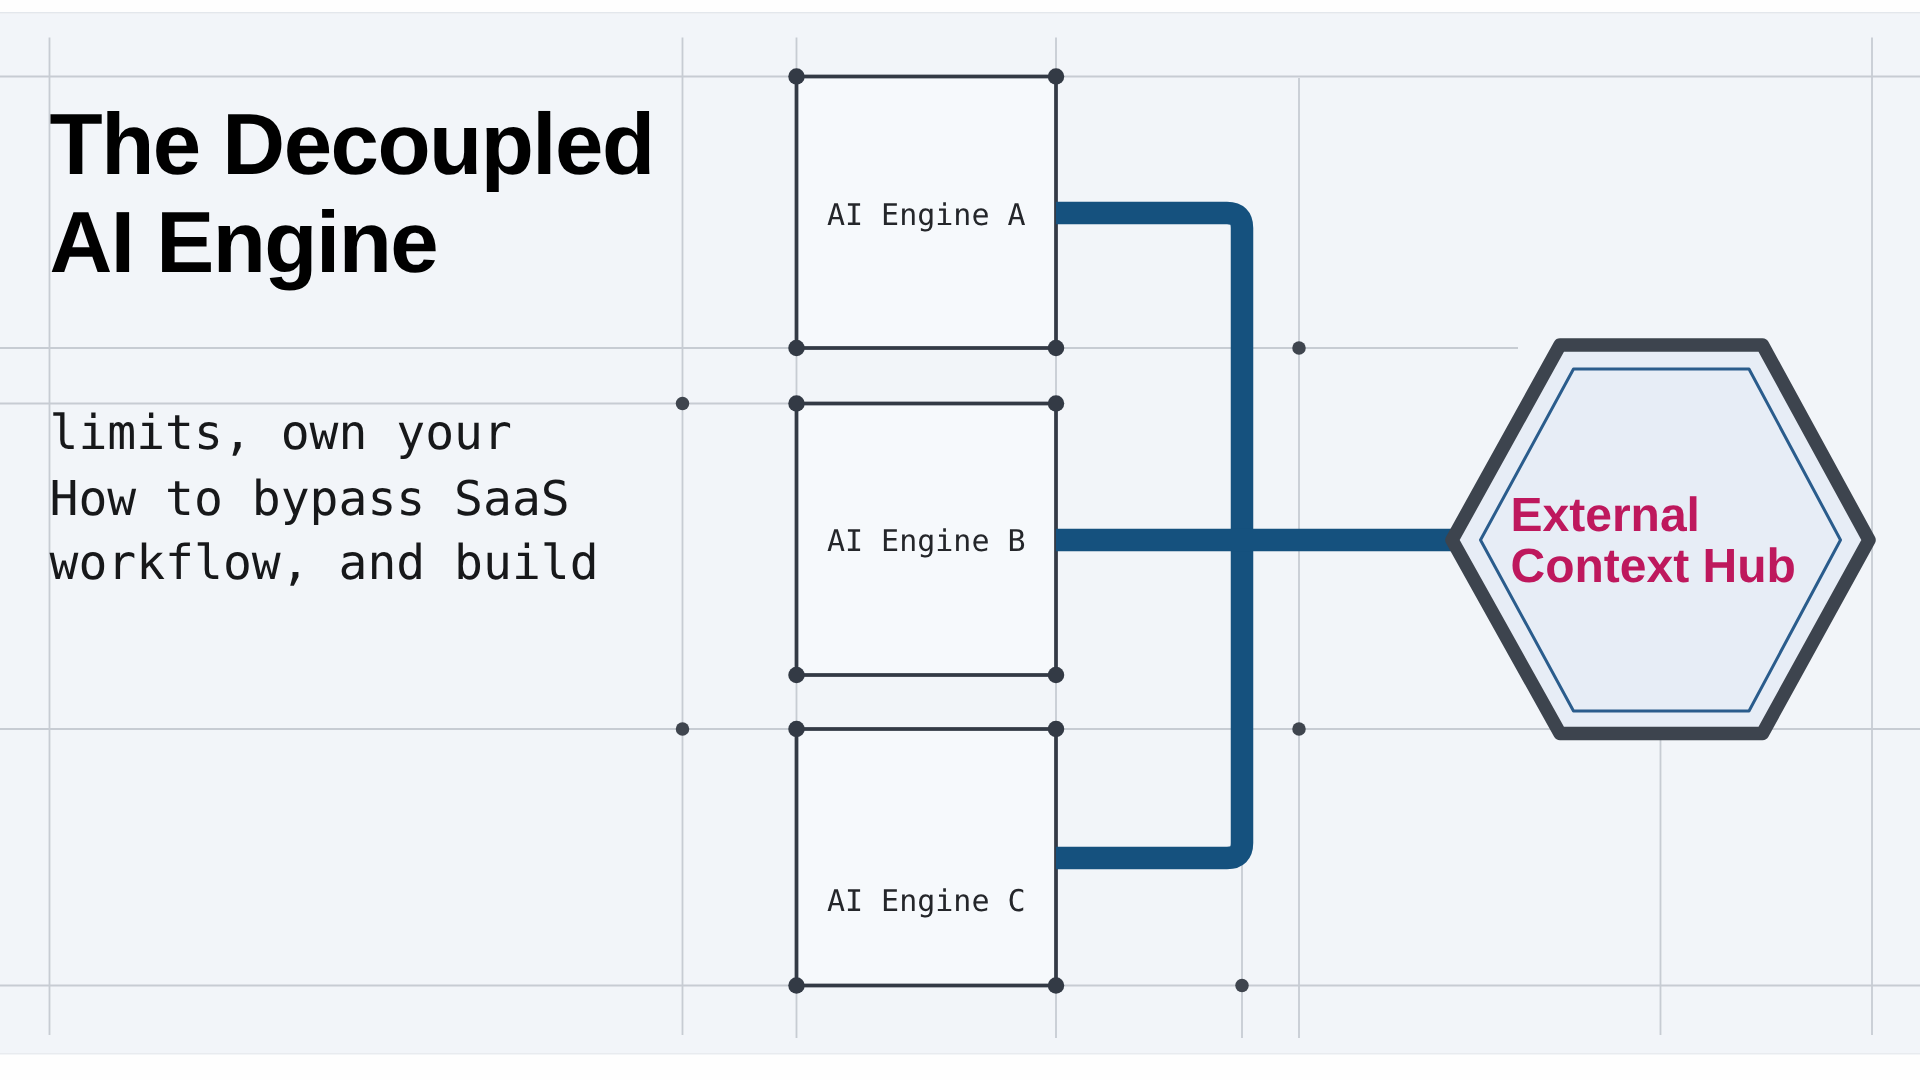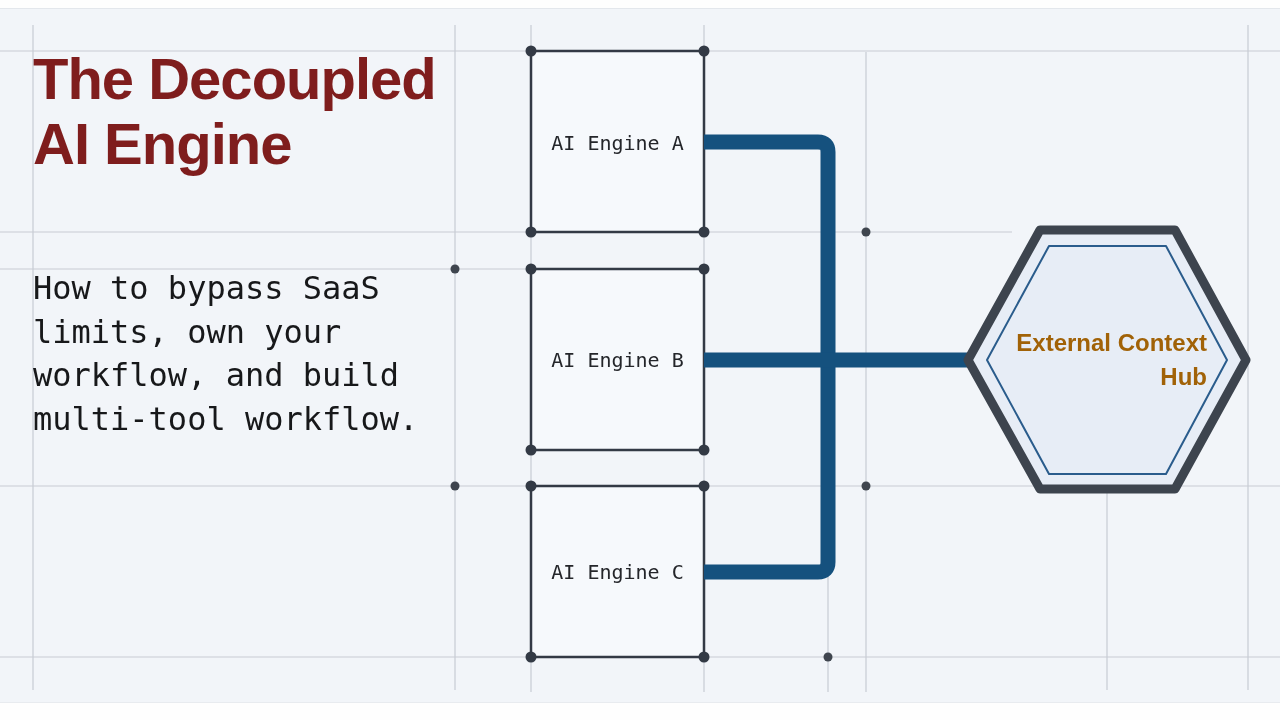--- a/index.html
+++ b/index.html
@@ -28,27 +28,27 @@
     position: absolute;
     left: 0;
     top: 0;
     width: 1280px;
     height: 720px;
     z-index: 1;
   }
   .page-title {
     position: absolute;
     left: 33px;
-    top: 46px;
+    top: 64px;
     margin: 0;
     font-size: 58px;
     line-height: 65px;
     font-weight: bold;
     letter-spacing: -1px;
-    color: #7f1d1d;
+    color: #000000;
     z-index: 3;
   }
   .page-title span { display: block; }
   .subtitle {
     position: absolute;
     left: 33px;
     top: 267px;
     font-family: "DejaVu Sans Mono", monospace;
     font-size: 32px;
     line-height: 43.5px;
@@ -62,31 +62,31 @@
     width: 173px;
     text-align: center;
     font-family: "DejaVu Sans Mono", monospace;
     font-size: 20px;
     line-height: 24px;
     color: #24262a;
     z-index: 3;
   }
   .engine-label.a { top: 131px; }
   .engine-label.b { top: 348px; }
-  .engine-label.c { top: 560px; }
+  .engine-label.c { top: 588px; }
   .hub-label {
     position: absolute;
     left: 1007px;
     top: 326px;
     width: 200px;
-    text-align: right;
+    text-align: left;
     font-weight: bold;
-    font-size: 24px;
+    font-size: 32px;
     line-height: 34px;
-    color: #a16207;
+    color: #be185d;
     z-index: 3;
   }
 </style>
 </head>
 <body>
 
 <div class="canvas">
 
   <svg class="diagram-svg" viewBox="0 0 1280 720" xmlns="http://www.w3.org/2000/svg">
 
@@ -147,24 +147,23 @@
 
   <div class="edge-strip top"></div>
   <div class="edge-strip bottom"></div>
 
   <h1 class="page-title">
     <span>The Decoupled</span>
     <span>AI Engine</span>
   </h1>
 
   <div class="subtitle">
+    <div>limits, own your</div>
     <div>How to bypass SaaS</div>
-    <div>limits, own your</div>
     <div>workflow, and build</div>
-    <div>multi-tool workflow.</div>
   </div>
 
   <div class="engine-label a">AI Engine A</div>
   <div class="engine-label b">AI Engine B</div>
   <div class="engine-label c">AI Engine C</div>
 
   <div class="hub-label">External Context Hub</div>
 
 </div>
 

